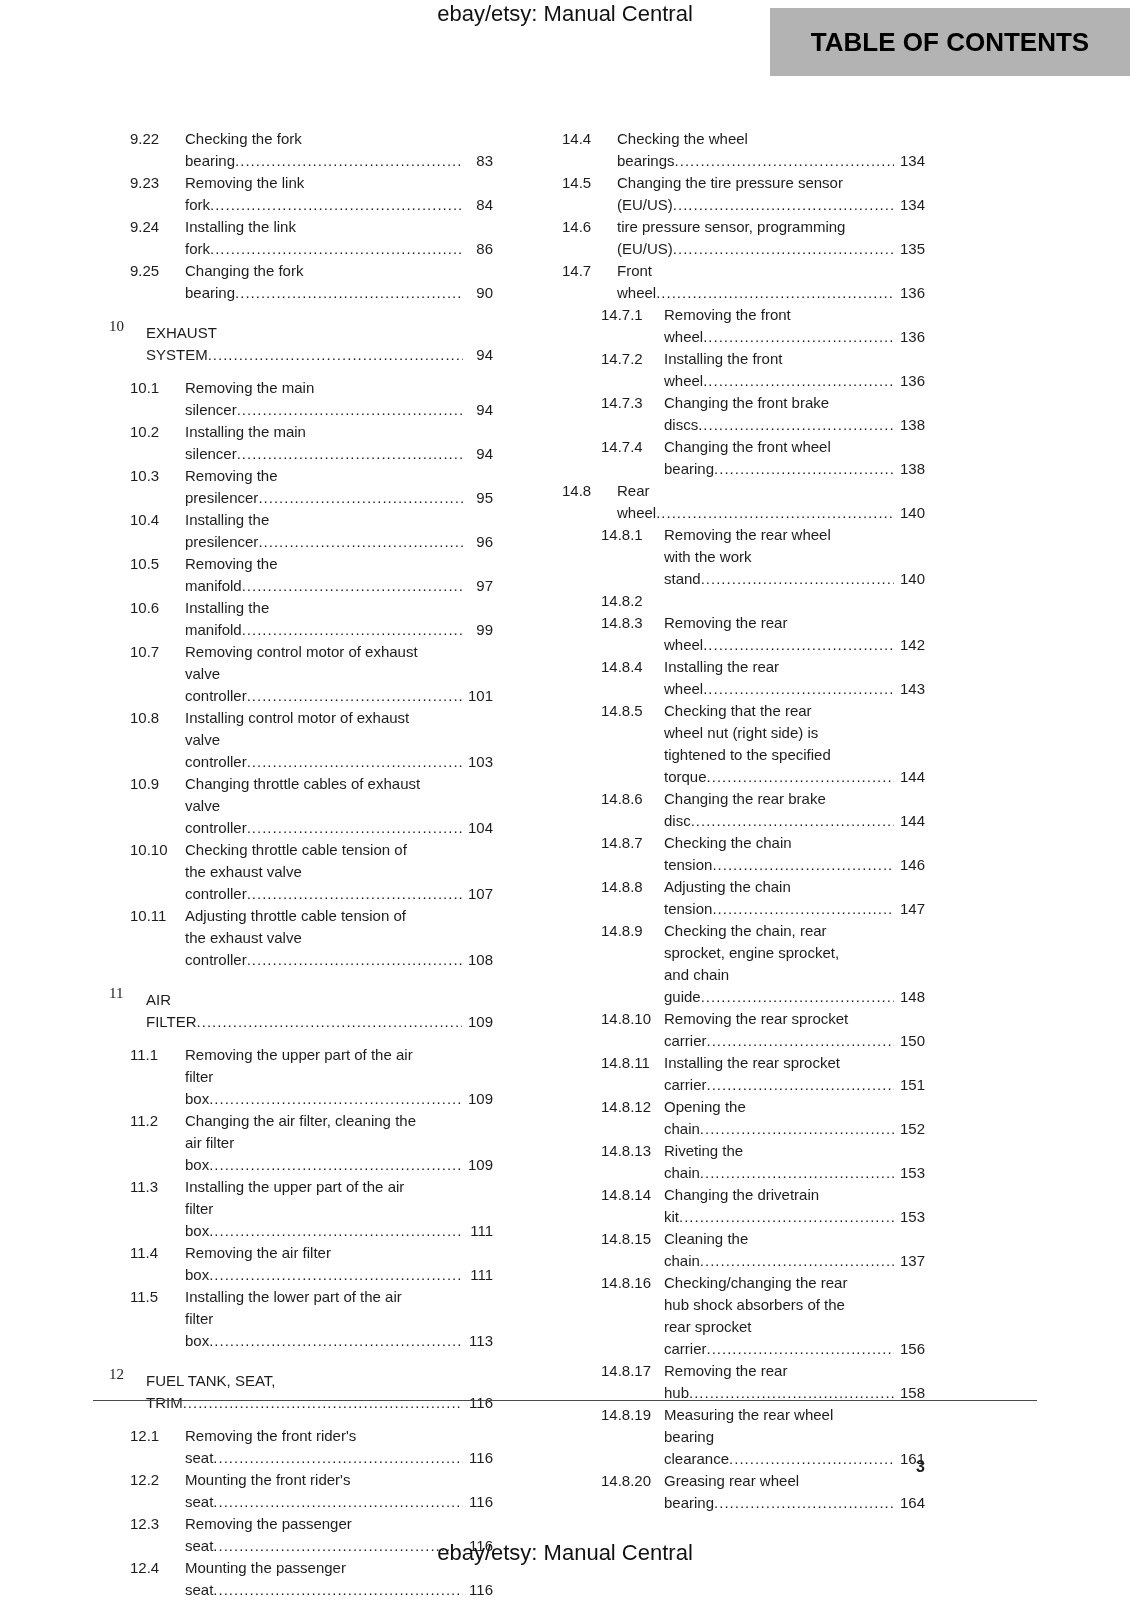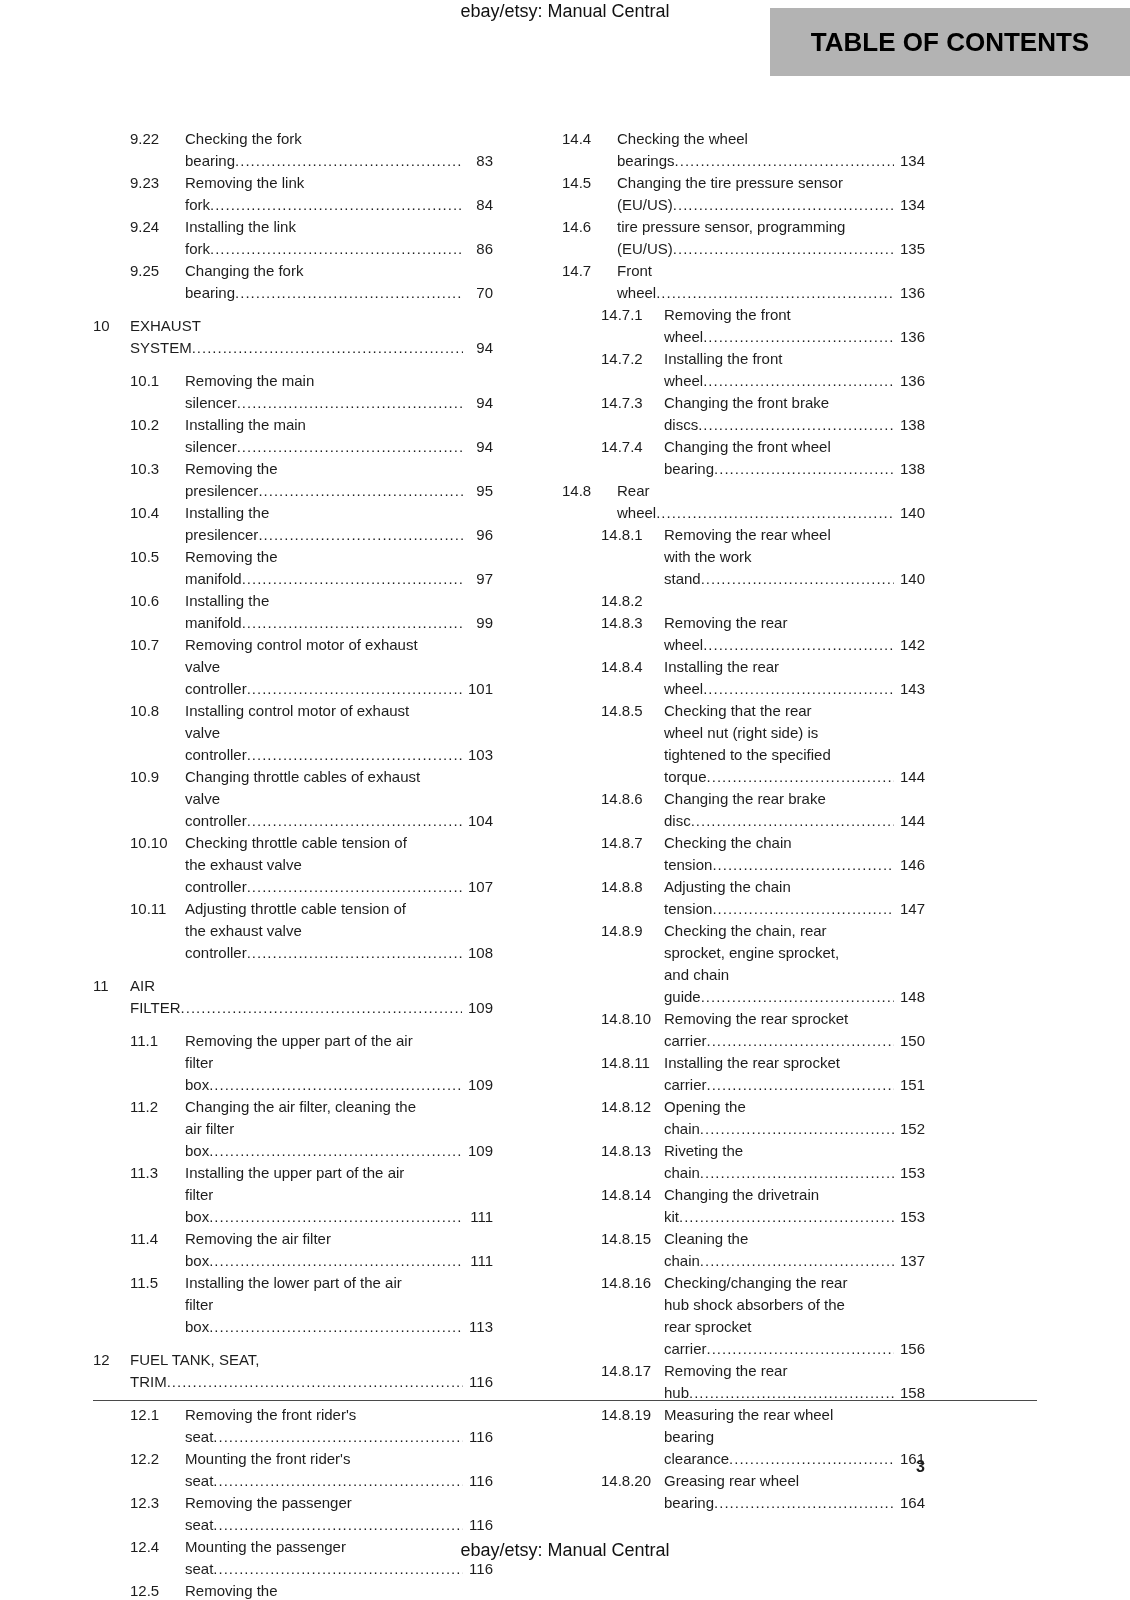--- a/index.html
+++ b/index.html
@@ -6,46 +6,46 @@
   html, body { background: #ffffff; }
   body {
     width: 1130px; height: 1600px;
     position: relative;
     font-family: "Liberation Sans", "DejaVu Sans", sans-serif;
     color: #1d1d1d;
     overflow: hidden;
   }
   .watermark {
     position: absolute; left: 0; width: 100%;
-    text-align: center; font-size: 18px; color: #111;
+    text-align: center; font-size: 22px; color: #111;
   }
   .watermark.top { top: 1px; }
   .watermark.bottom { top: 1540px; }
   .banner {
     position: absolute; left: 770px; top: 8px;
     width: 360px; height: 68px;
     display: flex; align-items: center; justify-content: center;
   }
   .banner span {
     font-weight: bold; font-size: 26px; color: #000; letter-spacing: 0px;
   }
   .toc-col {
     position: absolute; top: 128px; width: 400px;
     font-size: 15px; line-height: 22px;
   }
   .toc-col.left { left: 93px; }
   .toc-col.right { left: 525px; }
   .toc-entry { display: flex; align-items: flex-start; }
   .toc-num { flex: none; }
   .toc-entry.level-1 { margin: 11px 0; }
-  .level-1 > .toc-num { margin-left: 0;    width: 37px; }
+  .level-1 > .toc-num { margin-left: 16px;    width: 37px; font-family: Liberation Serif, serif; }
   .level-2 > .toc-num { margin-left: 37px; width: 55px; }
   .level-3 > .toc-num { margin-left: 76px; width: 63px; }
   .toc-body { flex: 1; position: relative; overflow: hidden; }
-  .level-1 > .toc-body { padding-right: 50px; }
+  .level-1 > .toc-body { padding-right: 50px; margin-top: 7px; }
   .level-2 > .toc-body { padding-right: 70px; }
   .level-3 > .toc-body { padding-right: 74px; }
   .toc-title::after {
     content: "....................................................................................................................................................";
     white-space: nowrap;
     letter-spacing: 1px;
   }
   .toc-page {
     position: absolute; right: 0; bottom: 0;
     background: #ffffff; padding-left: 6px;
@@ -79,21 +79,21 @@
       <div class="toc-entry level-2">
         <span class="toc-num">9.23</span>
         <div class="toc-body"><span class="toc-title">Removing the link fork</span><span class="toc-page">84</span></div>
       </div>
       <div class="toc-entry level-2">
         <span class="toc-num">9.24</span>
         <div class="toc-body"><span class="toc-title">Installing the link fork</span><span class="toc-page">86</span></div>
       </div>
       <div class="toc-entry level-2">
         <span class="toc-num">9.25</span>
-        <div class="toc-body"><span class="toc-title">Changing the fork bearing</span><span class="toc-page">70</span></div>
+        <div class="toc-body"><span class="toc-title">Changing the fork bearing</span><span class="toc-page">90</span></div>
       </div>
       <div class="toc-entry level-1">
         <span class="toc-num">10</span>
         <div class="toc-body"><span class="toc-title">EXHAUST SYSTEM</span><span class="toc-page">94</span></div>
       </div>
       <div class="toc-entry level-2">
         <span class="toc-num">10.1</span>
         <div class="toc-body"><span class="toc-title">Removing the main silencer</span><span class="toc-page">94</span></div>
       </div>
       <div class="toc-entry level-2">

